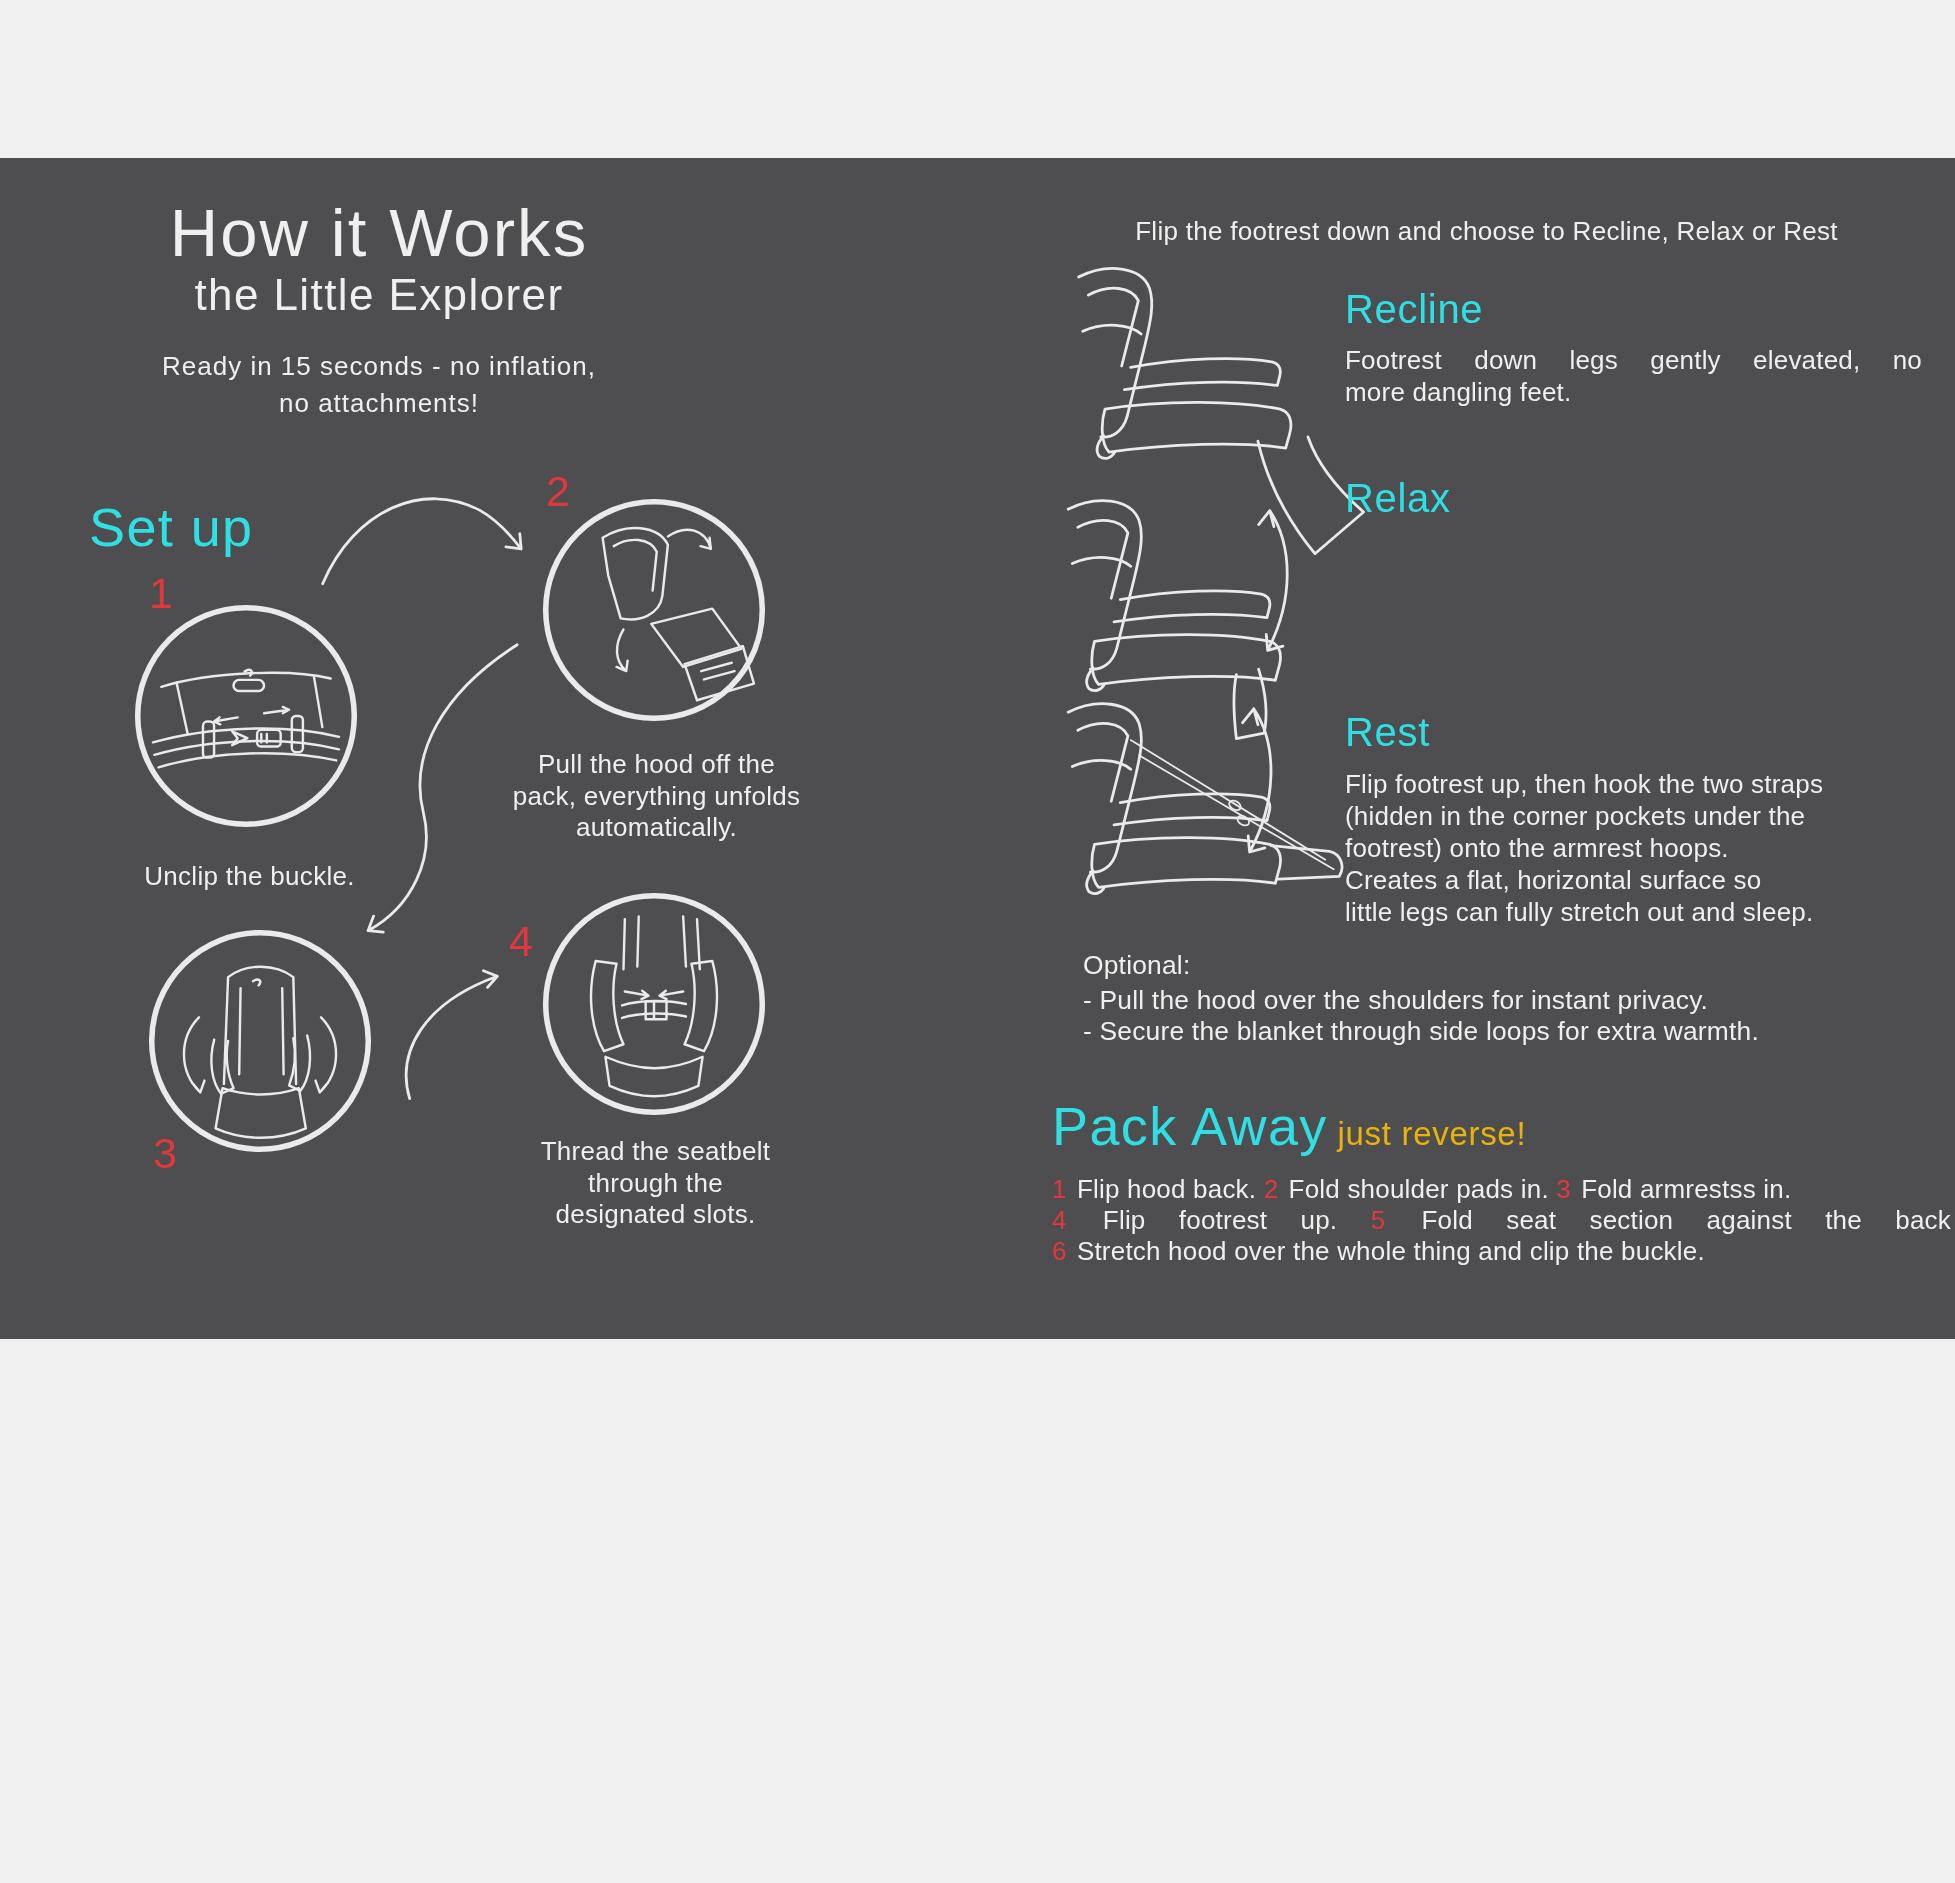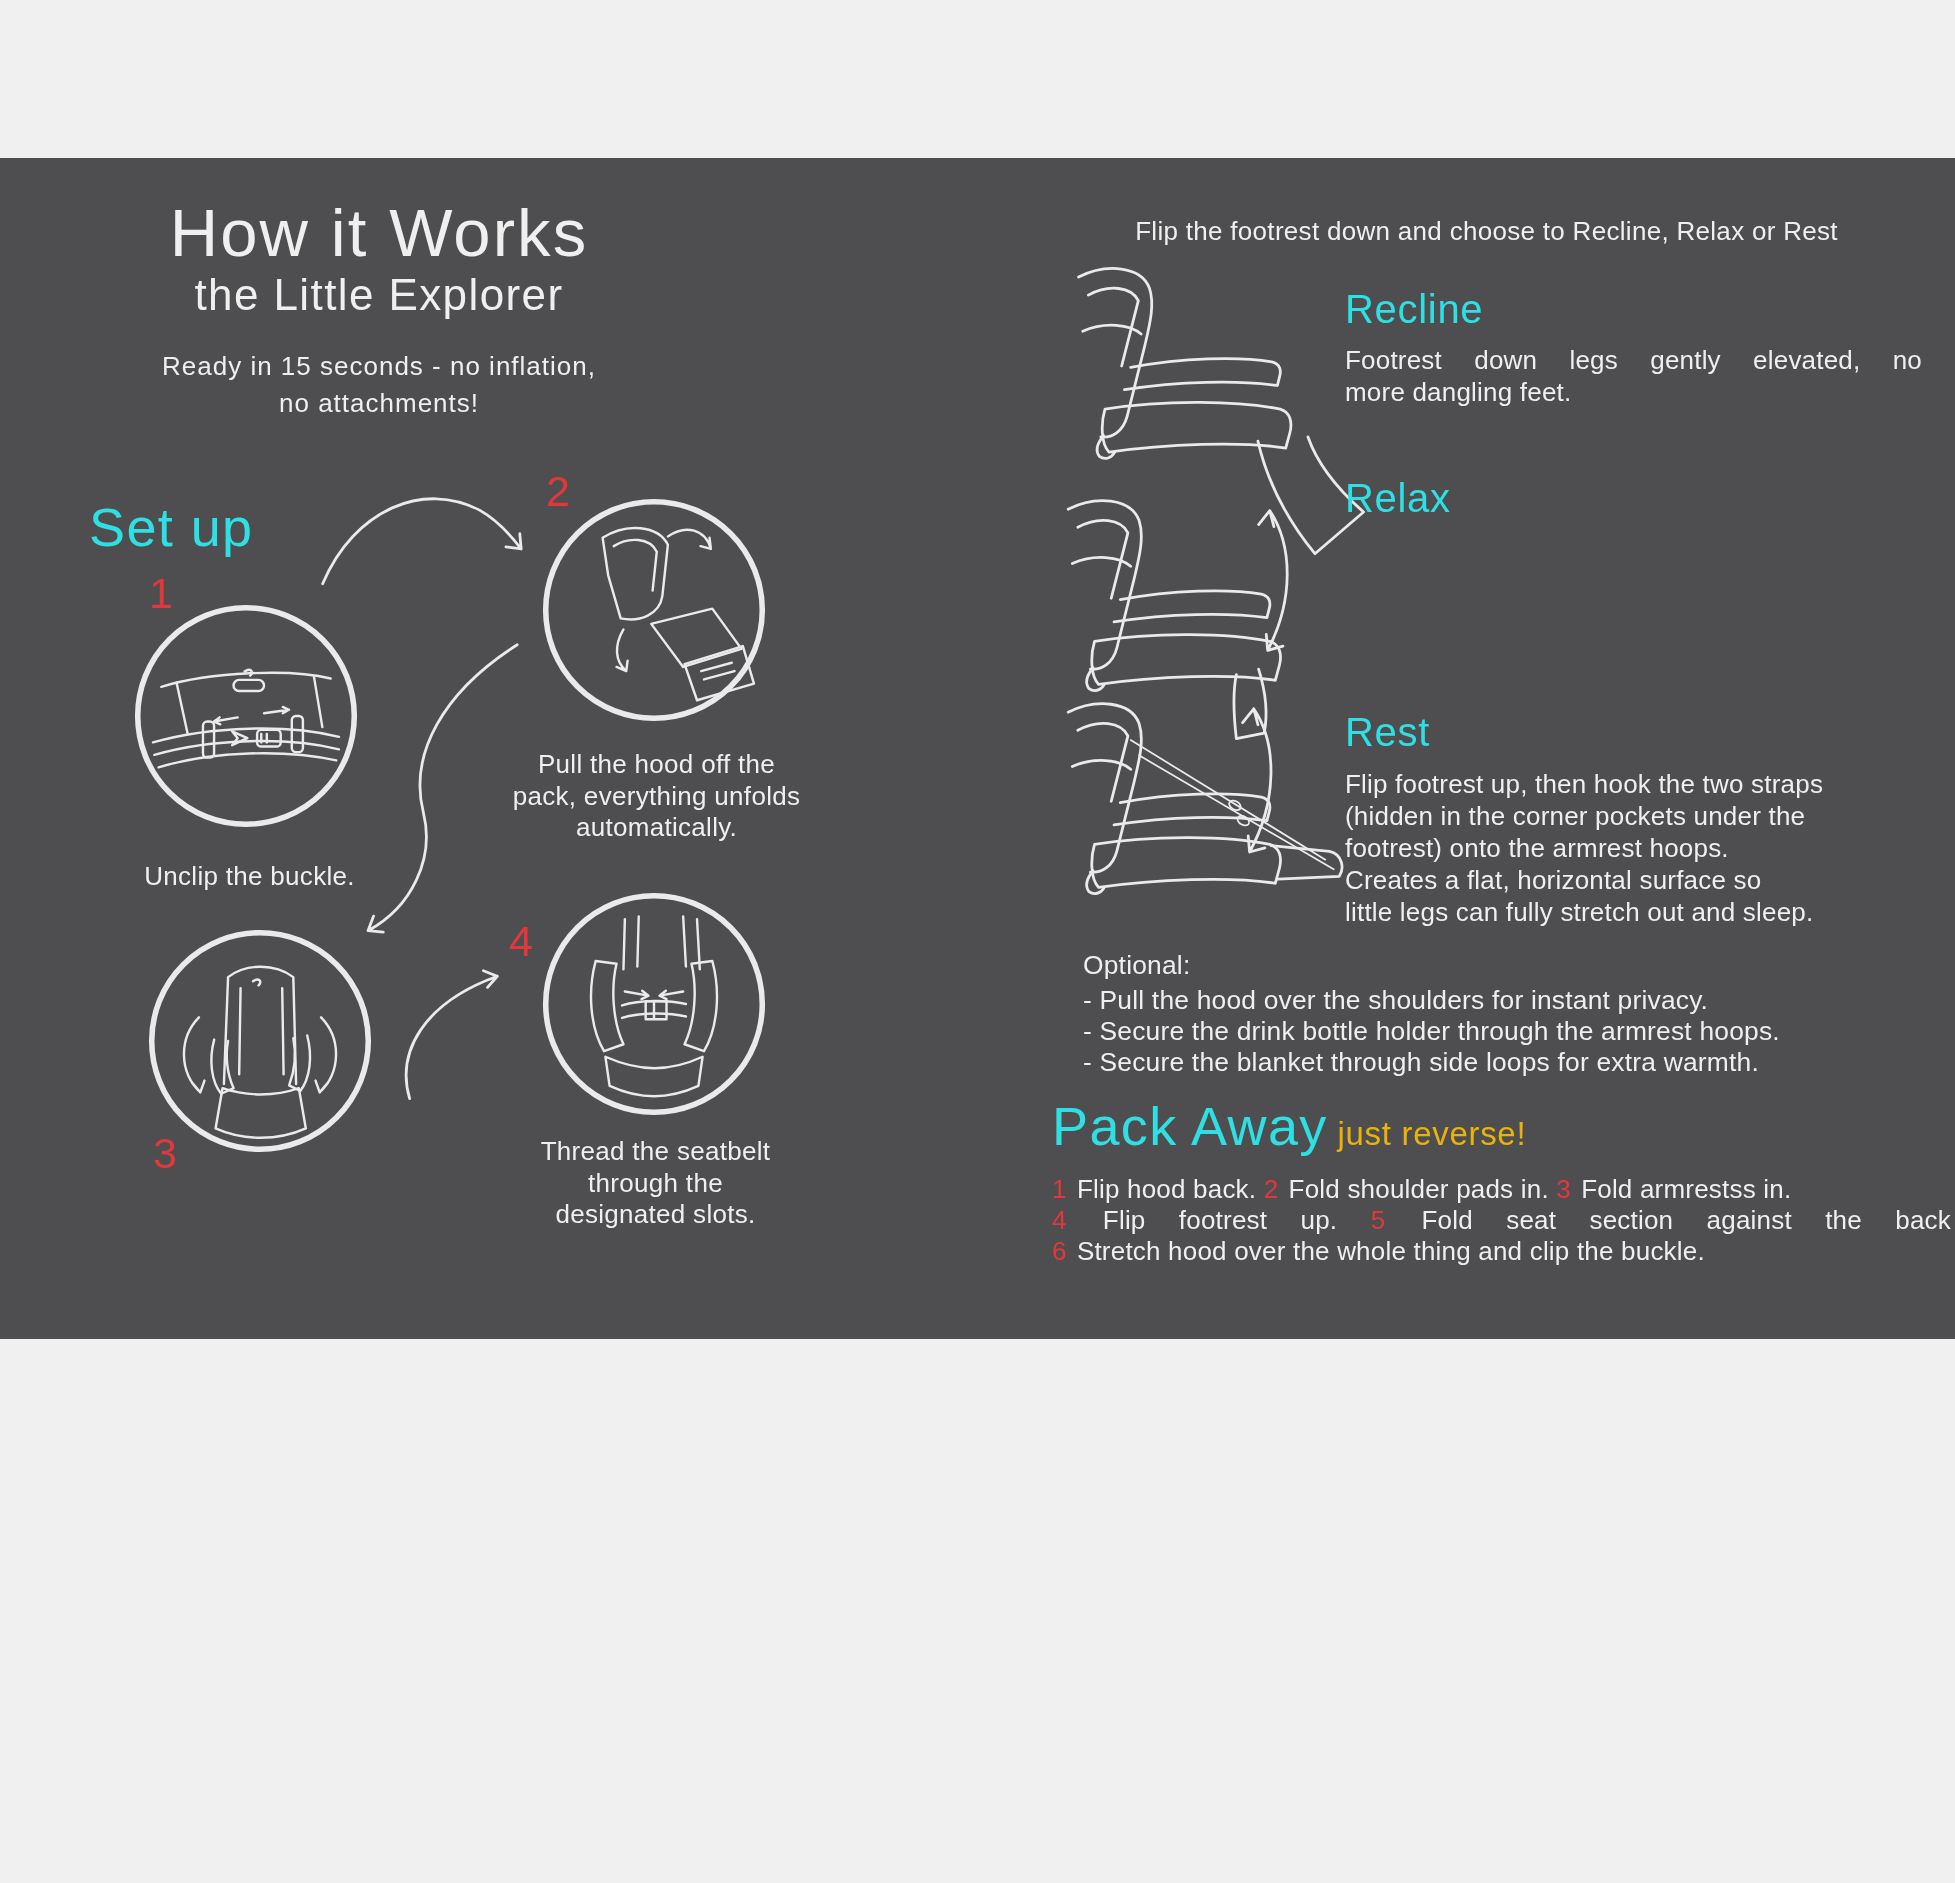--- a/index.html
+++ b/index.html
@@ -204,21 +204,20 @@
       <div>Flip footrest up, then hook the two straps</div>
       <div>(hidden in the corner pockets under the</div>
       <div>footrest) onto the armrest hoops.</div>
       <div>Creates a flat, horizontal surface so</div>
       <div>little legs can fully stretch out and sleep.</div>
     </div>
 
     <div class="abs optional white" style="left:1083px;top:792px;width:872px;">
       <div class="head">Optional:</div>
       <div>- Pull the hood over the shoulders for instant privacy.</div>
-      <div>- Secure the drink bottle holder through the armrest hoops.</div>
       <div>- Secure the blanket through side loops for extra warmth.</div>
     </div>
 
     <div class="abs pack-head-row">
       <span class="pack-big cyan">Pack Away</span><span class="pack-sub">just reverse!</span>
     </div>
     <div class="abs pack-steps white">
       <div>
         <span class="red">1</span>
         <span>Flip hood back.</span>

